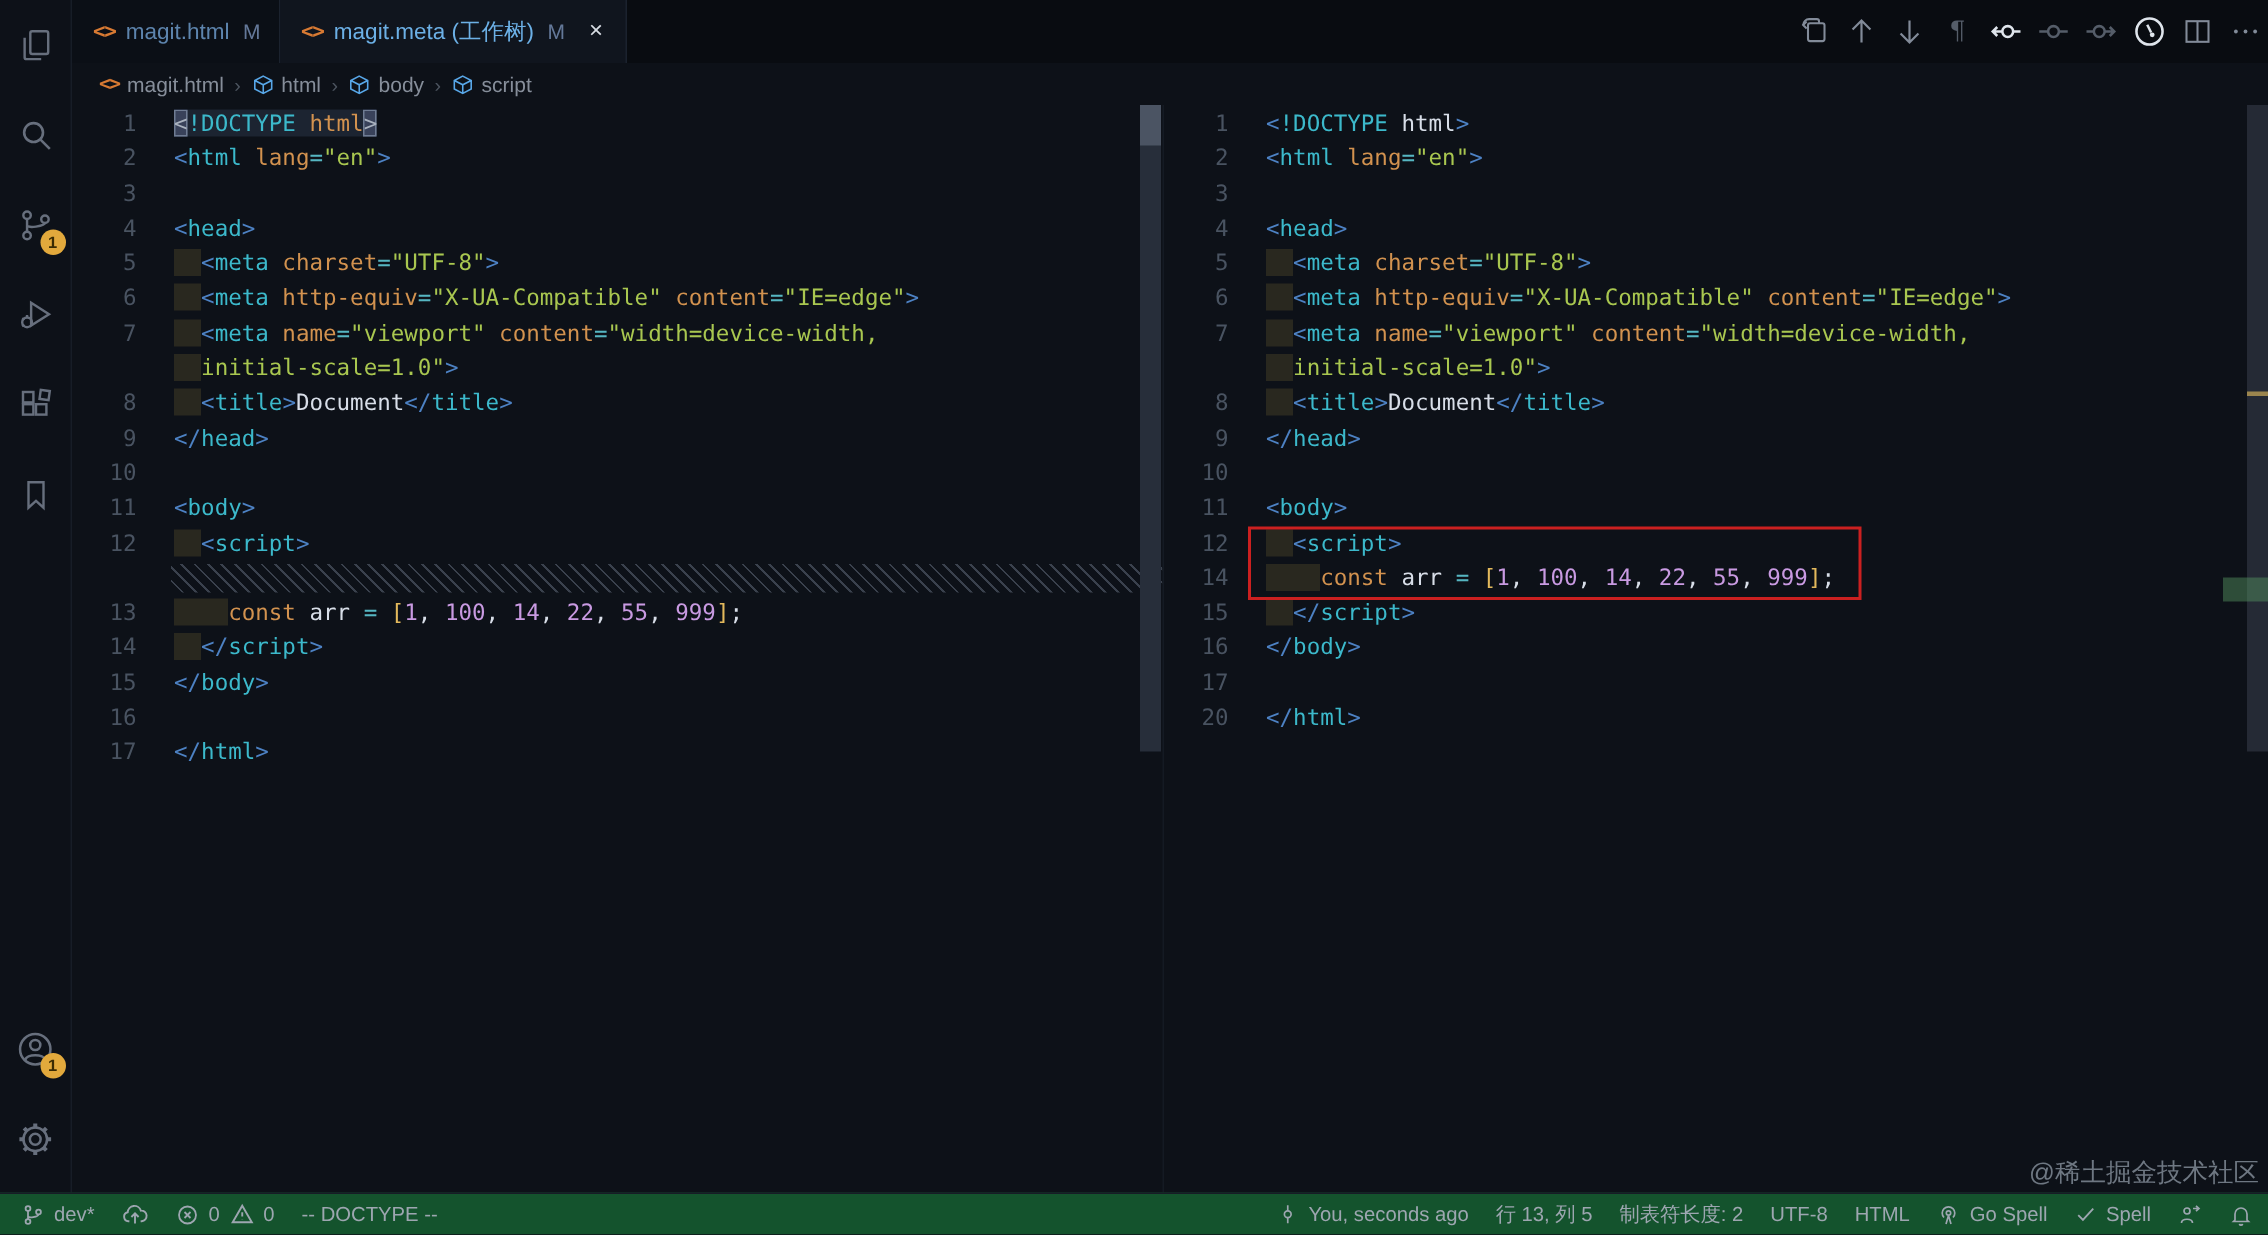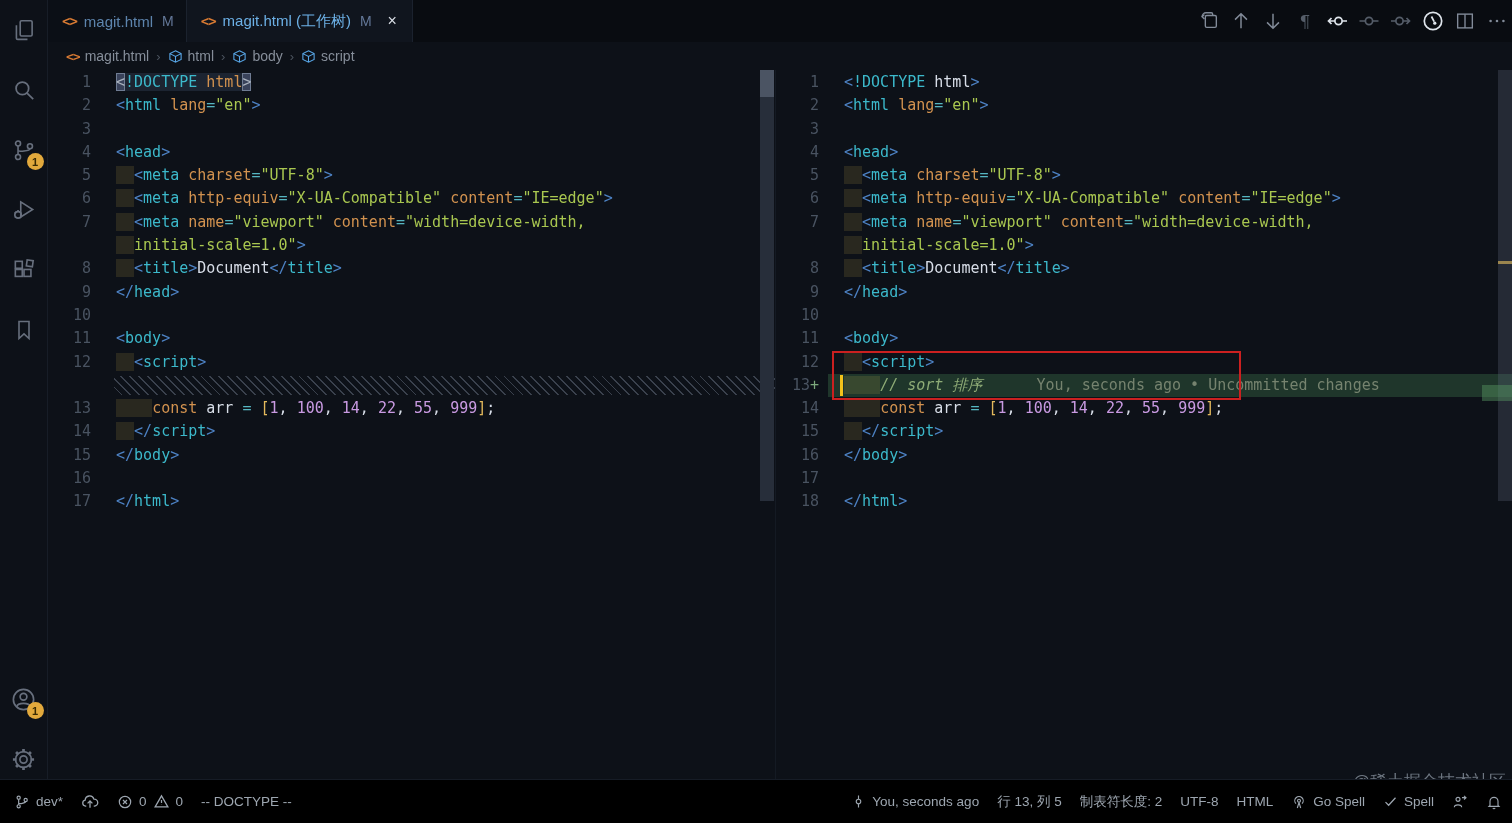--- a/index.html
+++ b/index.html
@@ -62,21 +62,21 @@
 
   
   .vscroll { position:absolute; top:0; width:14px; height:431px; z-index:5; }
   .pane.left  .vscroll { right:1px; background:#272e3a; }
   .pane.right .vscroll { right:0; background:rgba(92,102,122,0.30); }
   .scroll-top-mark { position:absolute; top:0; left:0; right:0; height:27px; background:#4b5463; }
   .ov-yellow { position:absolute; top:191px; left:0; right:0; height:3px; background:#9b854e; }
   .ov-green { position:absolute; top:315px; left:-16px; right:0; height:16px; background:rgba(86,150,98,0.45); }
 
   
-  .status-bar { position:absolute; left:0; right:0; bottom:0; height:44px; background:#000000; border-top:1px solid #161c26; display:flex; align-items:center; font-size:13.5px; color:#9da6b0; z-index:8; }
+  .status-bar { position:absolute; left:0; right:0; bottom:0; height:28px; background:#14532d; border-top:1px solid #161c26; display:flex; align-items:center; font-size:13.5px; color:#9da6b0; z-index:8; }
   .sb-left { display:flex; align-items:center; gap:18px; padding-left:14px; }
   .sb-right { margin-left:auto; display:flex; align-items:center; gap:18px; padding-right:10px; }
   .sb-item { display:flex; align-items:center; gap:6px; cursor:pointer; white-space:nowrap; }
   .sb-item svg { flex:0 0 auto; }
 
   .watermark { position:absolute; right:6px; bottom:30px; font-size:17px; color:#6e7782; z-index:7;margin-top:16px; }
 </style>
 </head>
 <body>
 
@@ -146,21 +146,21 @@
 </div>
 
 <div class="tab-bar">
   <div class="tab">
     <span class="file-ico">&lt;&gt;</span>
     <span>magit.html</span>
     <span class="mod">M</span>
   </div>
   <div class="tab active">
     <span class="file-ico">&lt;&gt;</span>
-    <span>magit.html (工作树)</span>
+    <span>magit.meta (工作树)</span>
     <span class="mod">M</span>
     <span class="close">×</span>
   </div>
   <div class="toolbar">
     <div class="tb-ico">
       <svg width="22" height="22" viewBox="0 0 24 24" fill="none" stroke="currentColor" stroke-width="1.5">
           <rect x="8" y="6" width="12" height="13" rx="1.5"></rect>
           <path d="M16 6 V4.5 A1.5 1.5 0 0 0 14.5 3 H8.8 A4.3 4.3 0 0 0 4.5 7.3"></path>
           <path d="M7 4.8 l-2.5 2.5 2.5 2.5"></path>
         </svg>
@@ -286,26 +286,25 @@
         <div class="crow"><span class="gut">4</span><span class="cnt"><span class="p">&lt;</span><span class="t">head</span><span class="p">&gt;</span></span></div>
         <div class="crow"><span class="gut">5</span><span class="cnt"><span class="ind">  </span><span class="p">&lt;</span><span class="t">meta</span><span class="a"> charset</span><span class="o">=</span><span class="s">"UTF-8"</span><span class="p">&gt;</span></span></div>
         <div class="crow"><span class="gut">6</span><span class="cnt"><span class="ind">  </span><span class="p">&lt;</span><span class="t">meta</span><span class="a"> http-equiv</span><span class="o">=</span><span class="s">"X-UA-Compatible"</span><span class="a"> content</span><span class="o">=</span><span class="s">"IE=edge"</span><span class="p">&gt;</span></span></div>
         <div class="crow"><span class="gut">7</span><span class="cnt"><span class="ind">  </span><span class="p">&lt;</span><span class="t">meta</span><span class="a"> name</span><span class="o">=</span><span class="s">"viewport"</span><span class="a"> content</span><span class="o">=</span><span class="s">"width=device-width,</span></span></div>
         <div class="crow"><span class="gut"></span><span class="cnt"><span class="ind">  </span><span class="s">initial-scale=1.0"</span><span class="p">&gt;</span></span></div>
         <div class="crow"><span class="gut">8</span><span class="cnt"><span class="ind">  </span><span class="p">&lt;</span><span class="t">title</span><span class="p">&gt;</span><span class="x">Document</span><span class="p">&lt;/</span><span class="t">title</span><span class="p">&gt;</span></span></div>
         <div class="crow"><span class="gut">9</span><span class="cnt"><span class="p">&lt;/</span><span class="t">head</span><span class="p">&gt;</span></span></div>
         <div class="crow"><span class="gut">10</span><span class="cnt"></span></div>
         <div class="crow"><span class="gut">11</span><span class="cnt"><span class="p">&lt;</span><span class="t">body</span><span class="p">&gt;</span></span></div>
         <div class="crow"><span class="gut">12</span><span class="cnt"><span class="ind">  </span><span class="p">&lt;</span><span class="t">script</span><span class="p">&gt;</span></span></div>
-        <div class="crow added"><span class="gut">13<span class="plus">+</span></span><span class="cnt"><span class="cursor-bar"></span><span class="ind">    </span><span class="c">// sort 排序</span><span class="x">      </span><span class="g">You, seconds ago • Uncommitted changes</span></span></div>
         <div class="crow"><span class="gut">14</span><span class="cnt"><span class="ind">    </span><span class="k">const</span><span class="x"> arr </span><span class="o">=</span><span class="x"> </span><span class="b">[</span><span class="n">1</span><span class="x">, </span><span class="n">100</span><span class="x">, </span><span class="n">14</span><span class="x">, </span><span class="n">22</span><span class="x">, </span><span class="n">55</span><span class="x">, </span><span class="n">999</span><span class="b">]</span><span class="x">;</span></span></div>
         <div class="crow"><span class="gut">15</span><span class="cnt"><span class="ind">  </span><span class="p">&lt;/</span><span class="t">script</span><span class="p">&gt;</span></span></div>
         <div class="crow"><span class="gut">16</span><span class="cnt"><span class="p">&lt;/</span><span class="t">body</span><span class="p">&gt;</span></span></div>
         <div class="crow"><span class="gut">17</span><span class="cnt"></span></div>
-        <div class="crow"><span class="gut">18</span><span class="cnt"><span class="p">&lt;/</span><span class="t">html</span><span class="p">&gt;</span></span></div>
+        <div class="crow"><span class="gut">20</span><span class="cnt"><span class="p">&lt;/</span><span class="t">html</span><span class="p">&gt;</span></span></div>
       </div>
     <div class="red-box"></div>
     <div class="vscroll">
         <div class="ov-yellow"></div>
         <div class="ov-green"></div>
       </div>
   </div>
 </div>
 
 <div class="watermark">@稀土掘金技术社区</div>

